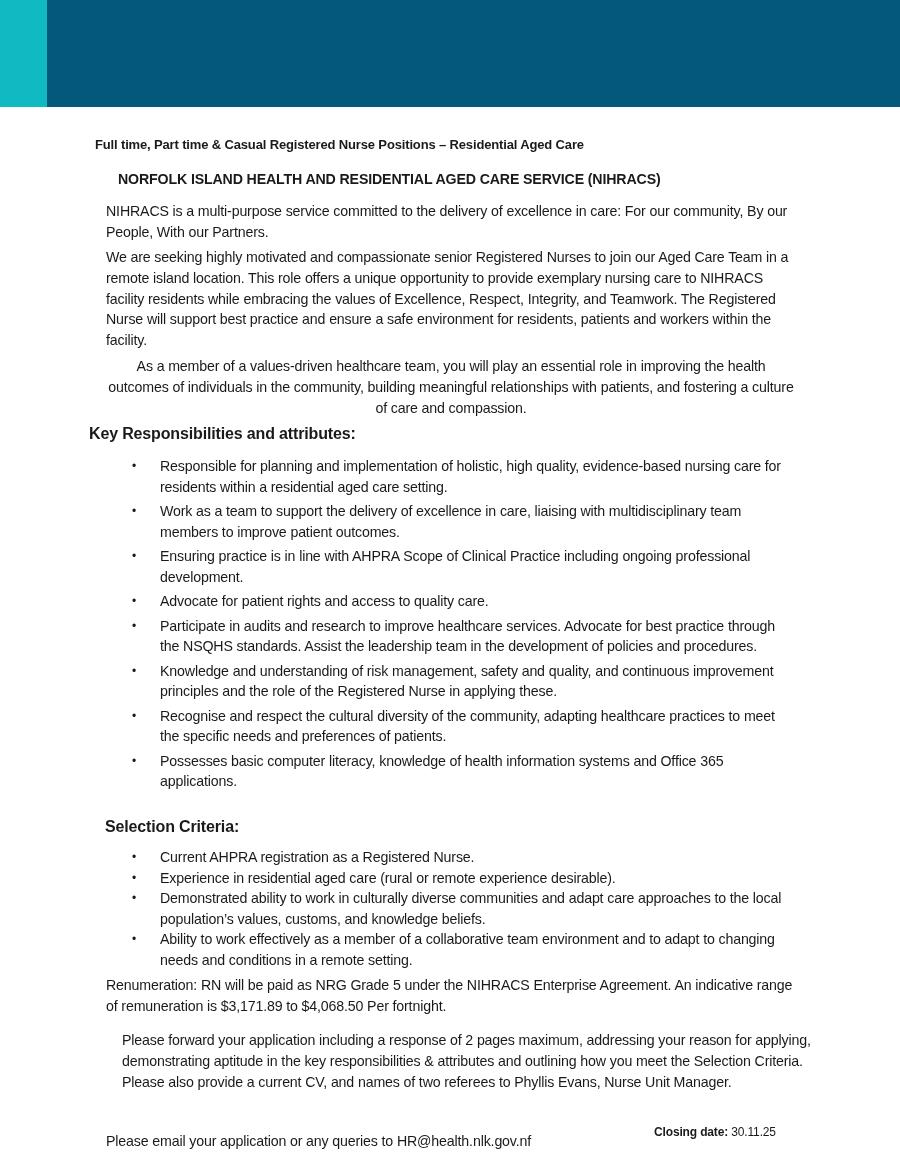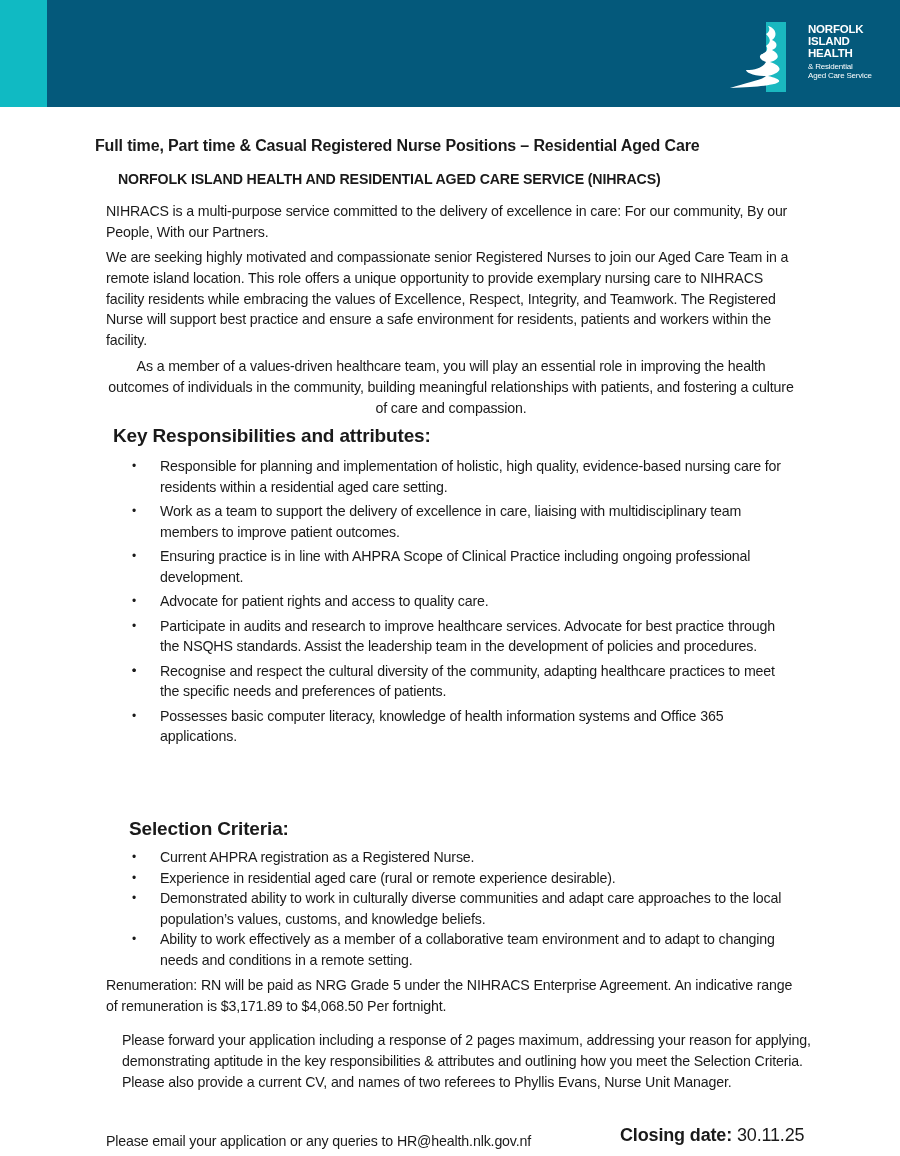--- a/index.html
+++ b/index.html
@@ -11,75 +11,60 @@
 
   .logo { position: absolute; left: 728px; top: 18px; width: 150px; height: 78px; }
   .logo .mark { position: absolute; left: 38px; top: 4px; width: 20px; height: 70px; background: #1ab8c0; }
   .logo svg { position: absolute; left: 0; top: 0; }
   .logo .name { position: absolute; left: 80px; top: 5px; color: #ffffff; font-weight: bold;
     font-size: 11.5px; line-height: 12px; letter-spacing: -0.2px; font-family: "Liberation Sans", sans-serif; }
   .logo .sub { position: absolute; left: 80px; top: 44px; color: #ffffff; font-size: 8px; line-height: 9px;
     letter-spacing: -0.2px; font-family: "Liberation Sans", sans-serif; }
 
   .content { position: absolute; left: 0; top: 0; width: 900px; }
-  .title { position: absolute; left: 95px; top: 137px; font-size: 16px; font-weight: bold; white-space: nowrap; letter-spacing: -0.15px; }
+  .title { position: absolute; left: 95px; top: 137px; font-size: 13px; font-weight: bold; white-space: nowrap; letter-spacing: -0.15px; }
   .org { position: absolute; left: 106px; top: 171px; font-size: 14.2px; font-weight: bold; white-space: nowrap; letter-spacing: -0.15px; margin-left: 12px; }
 
   .p { position: absolute; left: 106px; width: 690px; font-size: 14.2px; line-height: 20.8px; letter-spacing: -0.15px; }
-  .h { position: absolute; left: 113px; font-size: 19px; font-weight: bold; white-space: nowrap; letter-spacing: -0.15px; }
+  .h { position: absolute; left: 89px; font-size: 16px; font-weight: bold; white-space: nowrap; letter-spacing: -0.15px; }
 
   .bl { position: absolute; left: 130px; width: 665px; list-style: none; }
   .bl li { position: relative; padding-left: 30px; font-size: 14.2px; line-height: 20.5px; letter-spacing: -0.15px; }
   .bl li .dot { position: absolute; left: 2px; top: 0; font-size: 12px; }
   .resp li { margin-bottom: 4px; }
   .crit li { margin-bottom: 0; }
 
   .footer-email { position: absolute; left: 106px; top: 1125px; font-size: 14.2px; white-space: nowrap; letter-spacing: -0.15px; margin-top: 8px; }
-  .closing { position: absolute; left: 620px; top: 1125px; font-size: 18px; white-space: nowrap; letter-spacing: -0.15px; }
+  .closing { position: absolute; left: 654px; top: 1125px; font-size: 12px; white-space: nowrap; letter-spacing: -0.15px; }
   .closing b { font-weight: bold; }
 </style>
 </head>
 <body>
 
 <div class="banner">
   <div class="accent"></div>
-  <div class="logo">
-    <div class="mark"></div>
-    <svg width="80" height="80">
-      <path d="M40 8 C48 10 50 18 44 22 C50 24 50 30 44 32 C52 36 52 42 42 44 C54 48 56 54 40 58 C58 62 60 68 2 70 C20 64 34 62 38 58 C24 58 18 54 18 52 C30 52 36 48 38 44 C32 42 30 38 34 36 C40 34 40 30 38 28 C44 24 42 20 38 16 C42 14 42 10 40 8 Z" fill="#ffffff"></path>
-    </svg>
-    <div class="name">
-      <div>NORFOLK</div>
-      <div>ISLAND</div>
-      <div>HEALTH</div>
-    </div>
-    <div class="sub">
-      <div>&amp; Residential</div>
-      <div>Aged Care Service</div>
-    </div>
-  </div>
 </div>
 
 <div class="content">
   <div class="title">Full time, Part time &amp; Casual Registered Nurse Positions –  Residential Aged Care</div>
   <div class="org">NORFOLK ISLAND HEALTH AND RESIDENTIAL AGED CARE SERVICE (NIHRACS)</div>
 
   <div class="p" style="top:201px;">NIHRACS is a multi-purpose service committed to the delivery of excellence in care: For our community, By our People, With our Partners.</div>
   <div class="p" style="top:247px;">We are seeking highly motivated and compassionate senior Registered Nurses to join our Aged Care Team in a remote island location. This role offers a unique opportunity to provide exemplary nursing care to NIHRACS facility residents while embracing the values of Excellence, Respect, Integrity, and Teamwork. The Registered Nurse will support best practice and ensure a safe environment for residents, patients and workers within the facility.</div>
   <div class="p" style="top:356px;text-align:center;">As a member of a values-driven healthcare team, you will play an essential role in improving the health outcomes of individuals in the community, building meaningful relationships with patients, and fostering a culture of care and compassion.</div>
 
   <div class="h" style="top:425px;">Key Responsibilities and attributes:</div>
 
   <ul class="bl resp" style="top:456px;">
     <li><span class="dot">•</span><span>Responsible for planning and implementation of holistic, high quality, evidence-based nursing care for residents within a residential aged care setting.</span></li>
     <li><span class="dot">•</span><span>Work as a team to support the delivery of excellence in care, liaising with multidisciplinary team members to improve patient outcomes.</span></li>
     <li><span class="dot">•</span><span>Ensuring practice is in line with AHPRA Scope of Clinical Practice including ongoing professional development.</span></li>
     <li><span class="dot">•</span><span>Advocate for patient rights and access to quality care.</span></li>
     <li><span class="dot">•</span><span>Participate in audits and research to improve healthcare services. Advocate for best practice through the NSQHS standards. Assist the leadership team in the development of policies and procedures.</span></li>
-    <li><span class="dot">•</span></li>
+    <li><span class="dot">•</span><span>Knowledge and understanding of risk management, safety and quality, and continuous improvement principles and the role of the Registered Nurse in applying these.</span></li>
     <li><span class="dot">•</span><span>Recognise and respect the cultural diversity of the community, adapting healthcare practices to meet the specific needs and preferences of patients.</span></li>
     <li><span class="dot">•</span><span>Possesses basic computer literacy, knowledge of health information systems and Office 365 applications.</span></li>
   </ul>
 
   <div class="h" style="top:818px;margin-left:16px;">Selection Criteria:</div>
 
   <ul class="bl crit" style="top:847px;">
     <li><span class="dot">•</span><span>Current AHPRA registration as a Registered Nurse.</span></li>
     <li><span class="dot">•</span><span>Experience in residential aged care (rural or remote experience desirable).</span></li>
     <li><span class="dot">•</span><span>Demonstrated ability to work in culturally diverse communities and adapt care approaches to the local population’s values, customs, and knowledge beliefs.</span></li>

